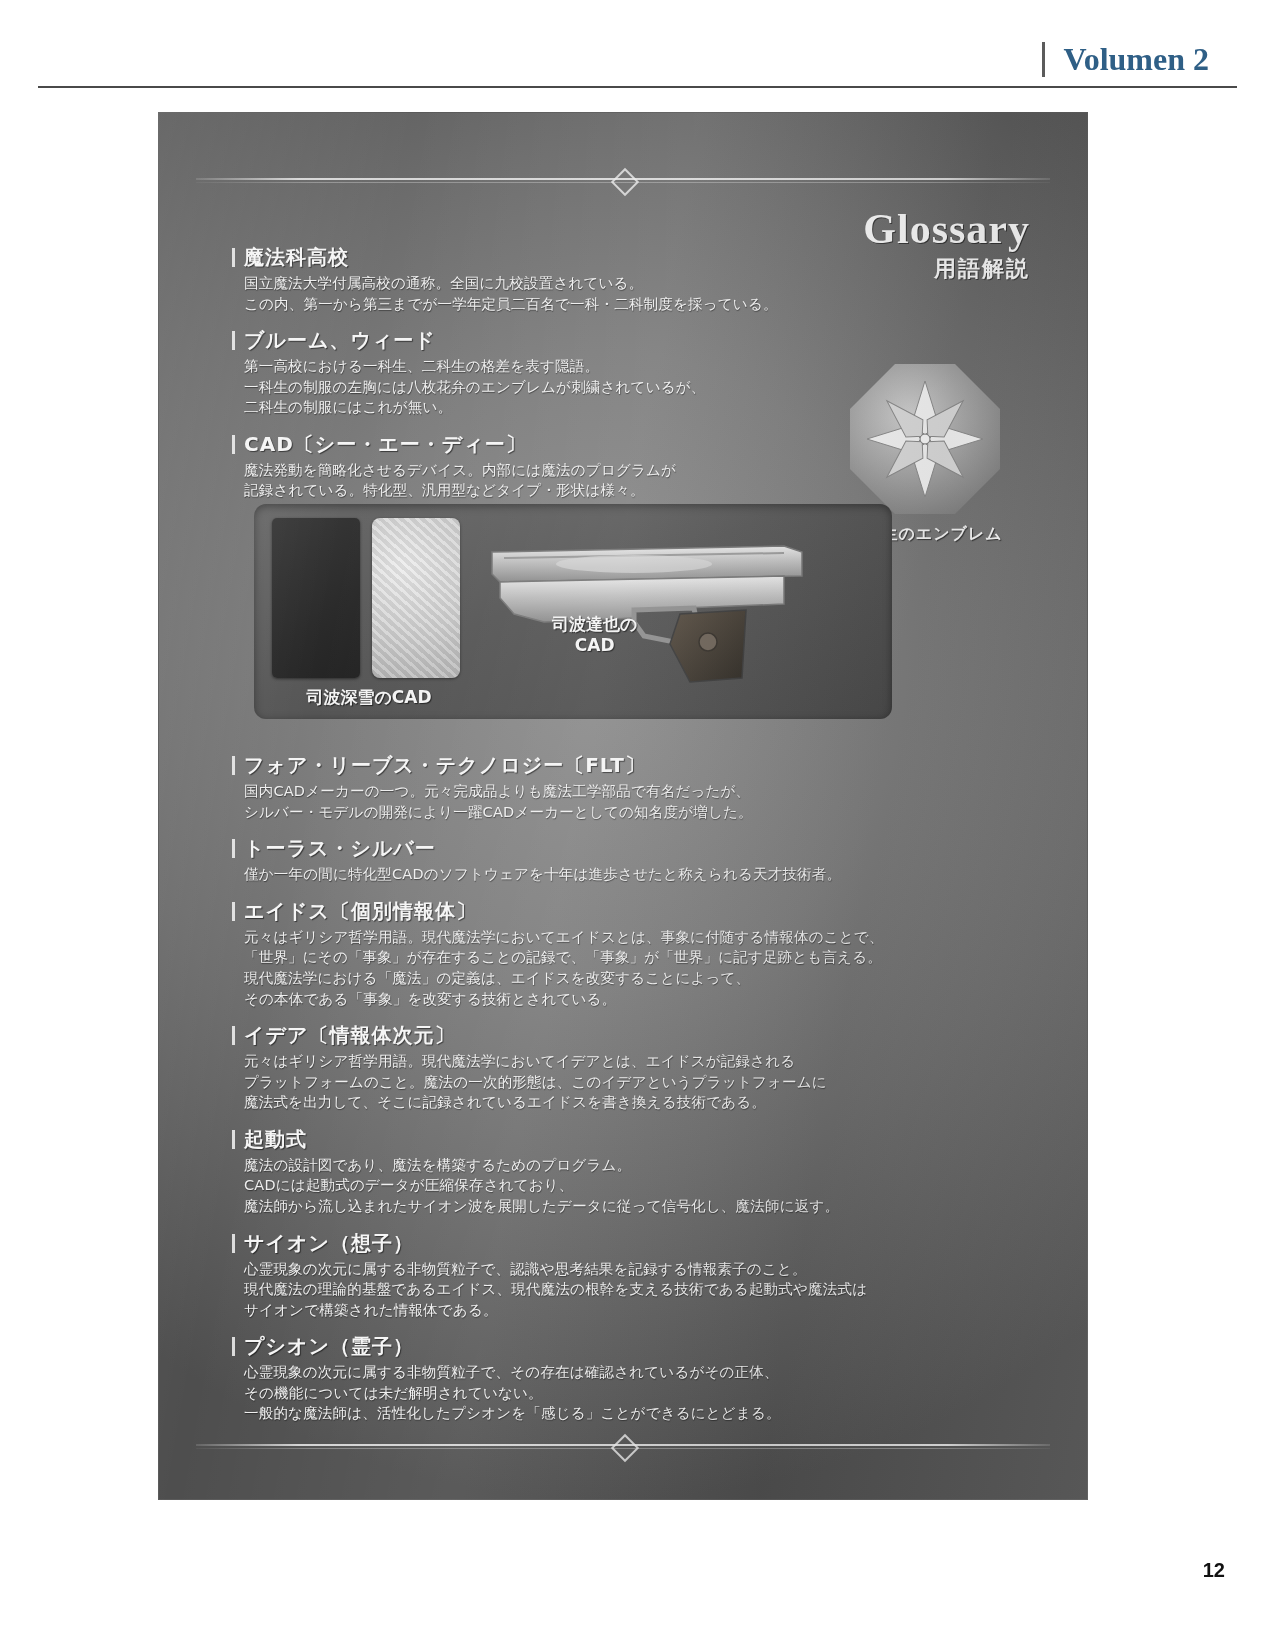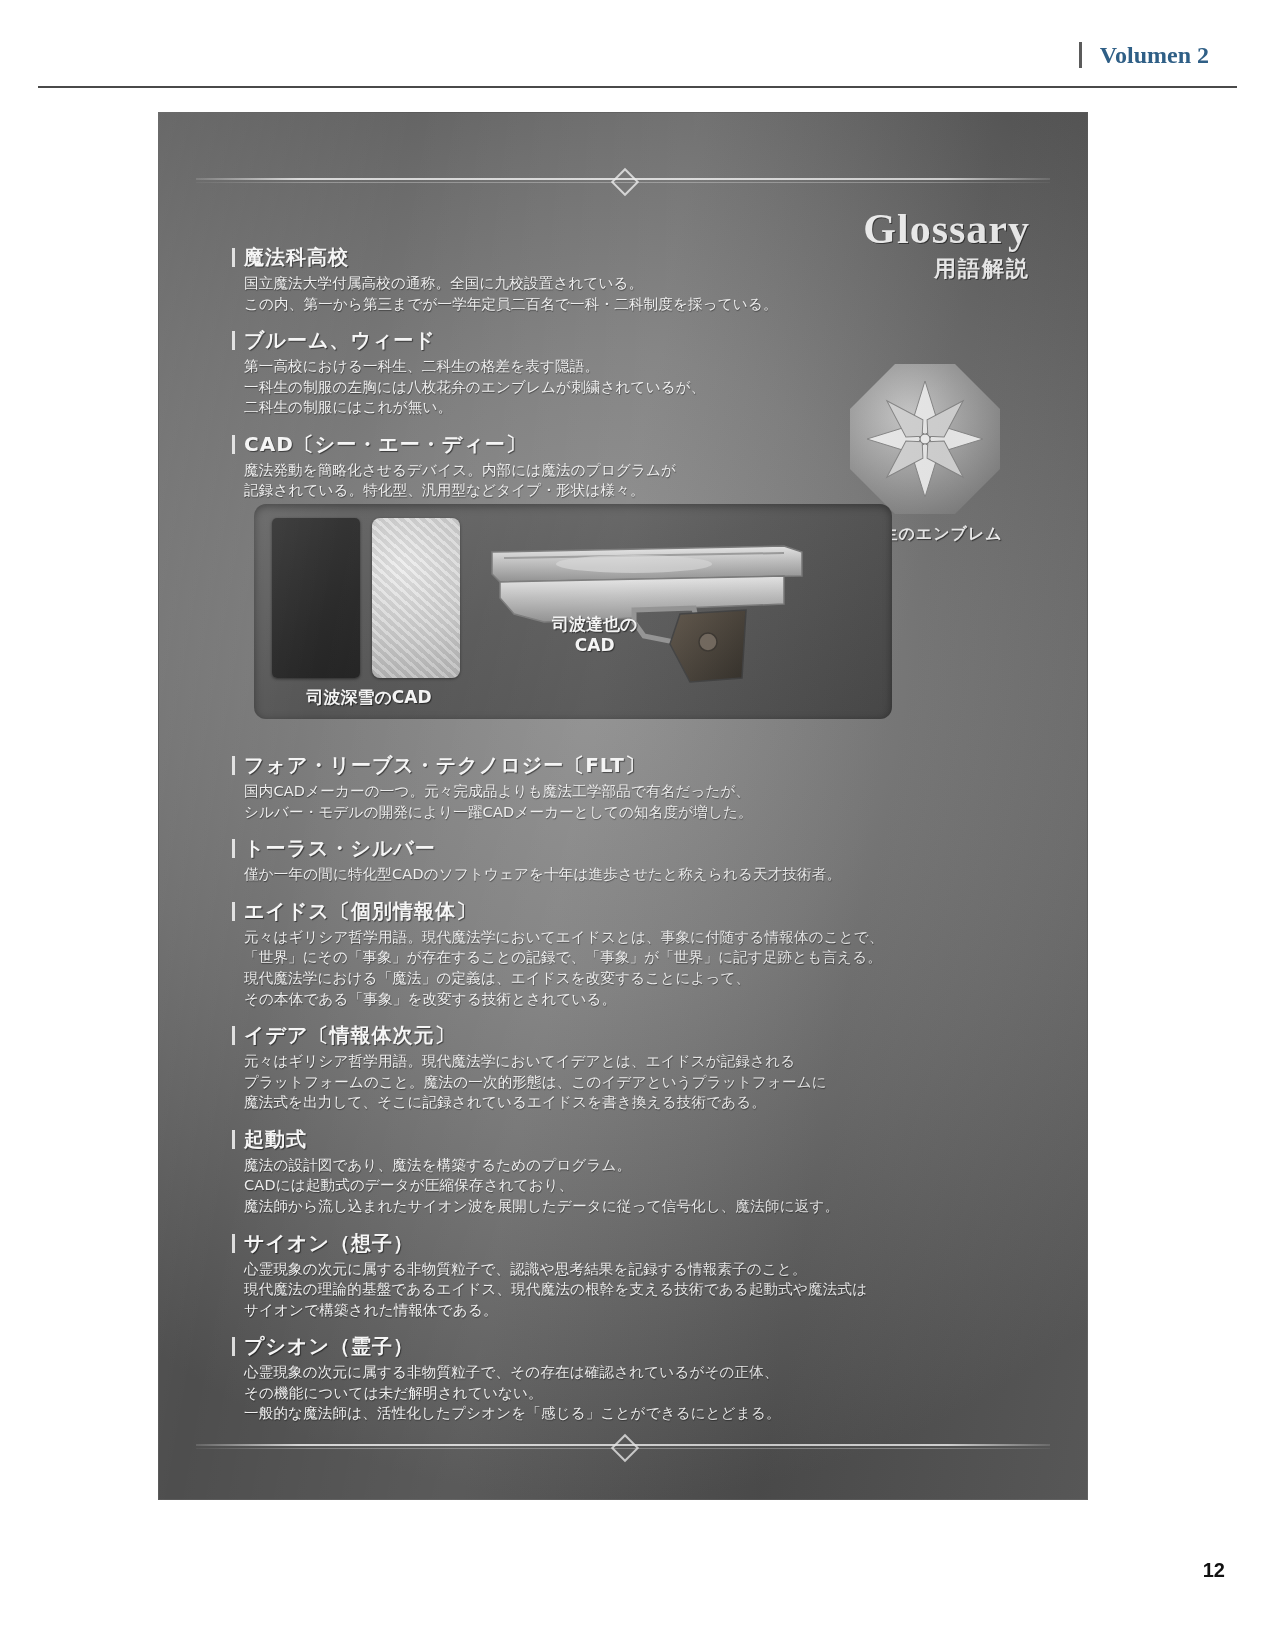--- a/index.html
+++ b/index.html
@@ -41,21 +41,21 @@
     position: absolute;
     left: 50%;
     transform: translateX(-50%);
     top: 14px;
   }
   .header-volume {
     position: absolute;
     right: 28px;
     top: 14px;
     font-family: "Liberation Serif", serif;
-    font-size: 24px;
+    font-size: 32px;
     font-weight: 700;
     color: #2f5f86;
     padding-left: 18px;
     border-left: 3px solid #5b5b5b;
     line-height: 1.1;
     margin-left: 43px;
   }
   .header-rule {
     position: absolute;
     left: 0;

